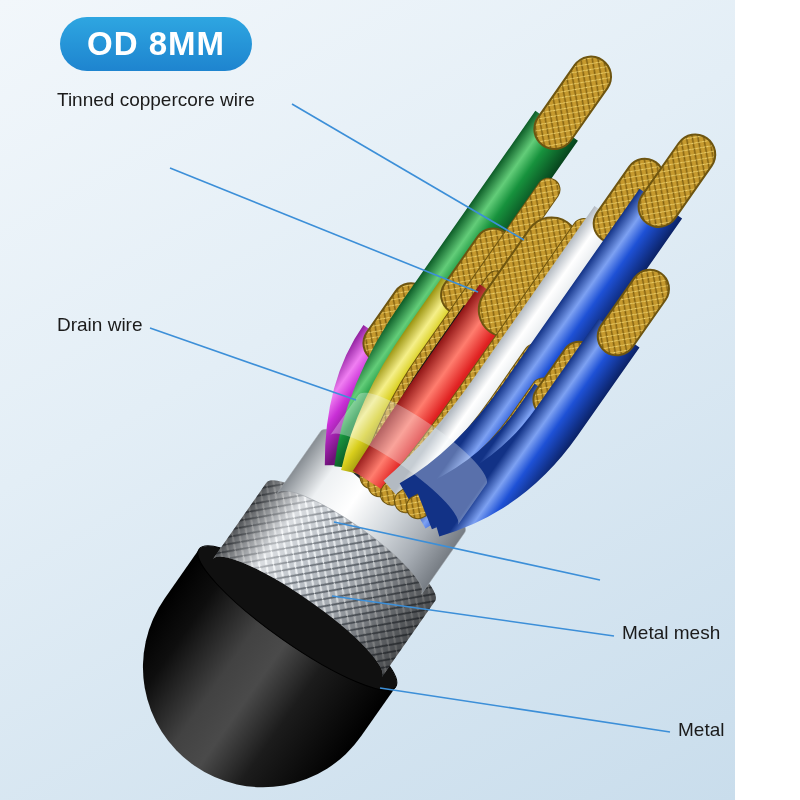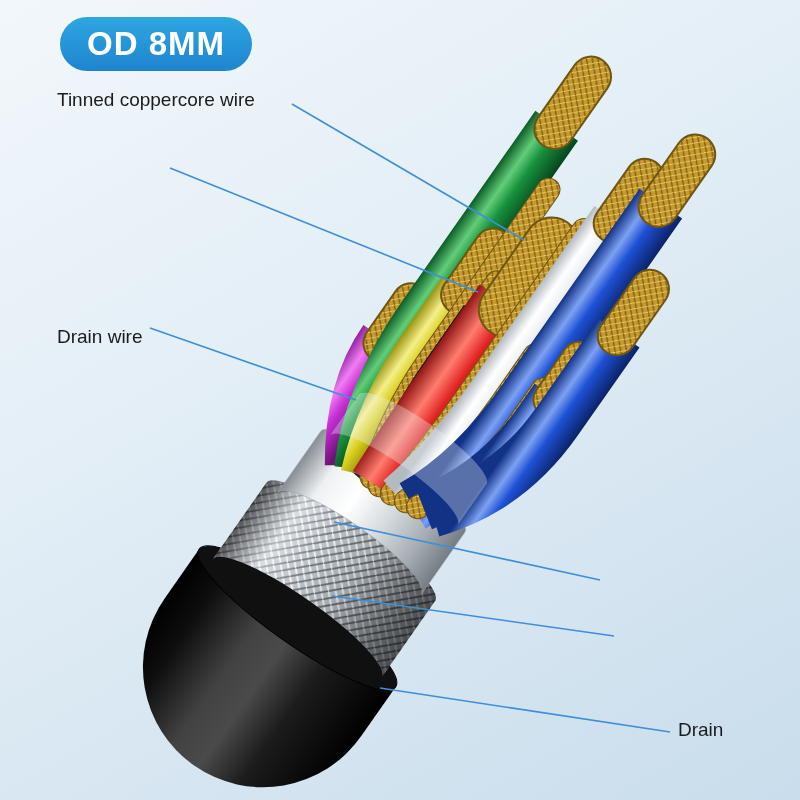--- a/index.html
+++ b/index.html
@@ -1,32 +1,32 @@
 <!DOCTYPE html>
 <html><head>
 <meta charset="utf-8">
 <style>
   html,body{margin:0;padding:0;}
   .stage{
-    position:relative;width:800px;height:800px;overflow:hidden;
+    position:relative;width:735px;height:800px;overflow:hidden;
     background:linear-gradient(150deg,#f2f7fb 0%,#e3eef6 40%,#c9ddec 100%);
     font-family:"Liberation Sans",sans-serif;
     text-decoration:underline;
   }
   .art{position:absolute;left:0;top:0;}
   .badge{
     position:absolute;left:60px;top:17px;
     background:linear-gradient(180deg,#2ea6e1,#1e84cf);
     color:#fff;font-weight:bold;font-size:33px;letter-spacing:1px;
     padding:8px 27px;border-radius:30px;
   }
   .lbl{position:absolute;font-size:19px;color:#1b1b1b;white-space:nowrap;}
   .lbl-tinned{left:57px;top:89px;}
   .lbl-pvc{left:57px;top:155px;}
-  .lbl-drain{left:57px;top:326px;}
+  .lbl-drain{left:57px;top:314px;}
   .lbl-foil{left:608px;top:566px;}
   .lbl-mesh{left:622px;top:622px;}
   .lbl-jacket{left:678px;top:719px;}
 </style>
 </head>
 <body>
 
 <div class="stage">
 
   <svg class="art" width="800" height="800" viewBox="0 0 800 800">
@@ -195,15 +195,16 @@
       <path d="M600 580 L334 522"></path>
       <path d="M614 636 L332 596"></path>
       <path d="M670 732 L380 688"></path>
     </g>
   </svg>
 
   <div class="badge">OD 8MM</div>
 
   <div class="lbl lbl-tinned">Tinned coppercore wire</div>
   <div class="lbl lbl-drain">Drain wire</div>
-  <div class="lbl lbl-jacket">Drain</div>
+  <div class="lbl lbl-mesh">Metal mesh</div>
+  <div class="lbl lbl-jacket">Metal</div>
 
 </div>
 
 </body></html>

